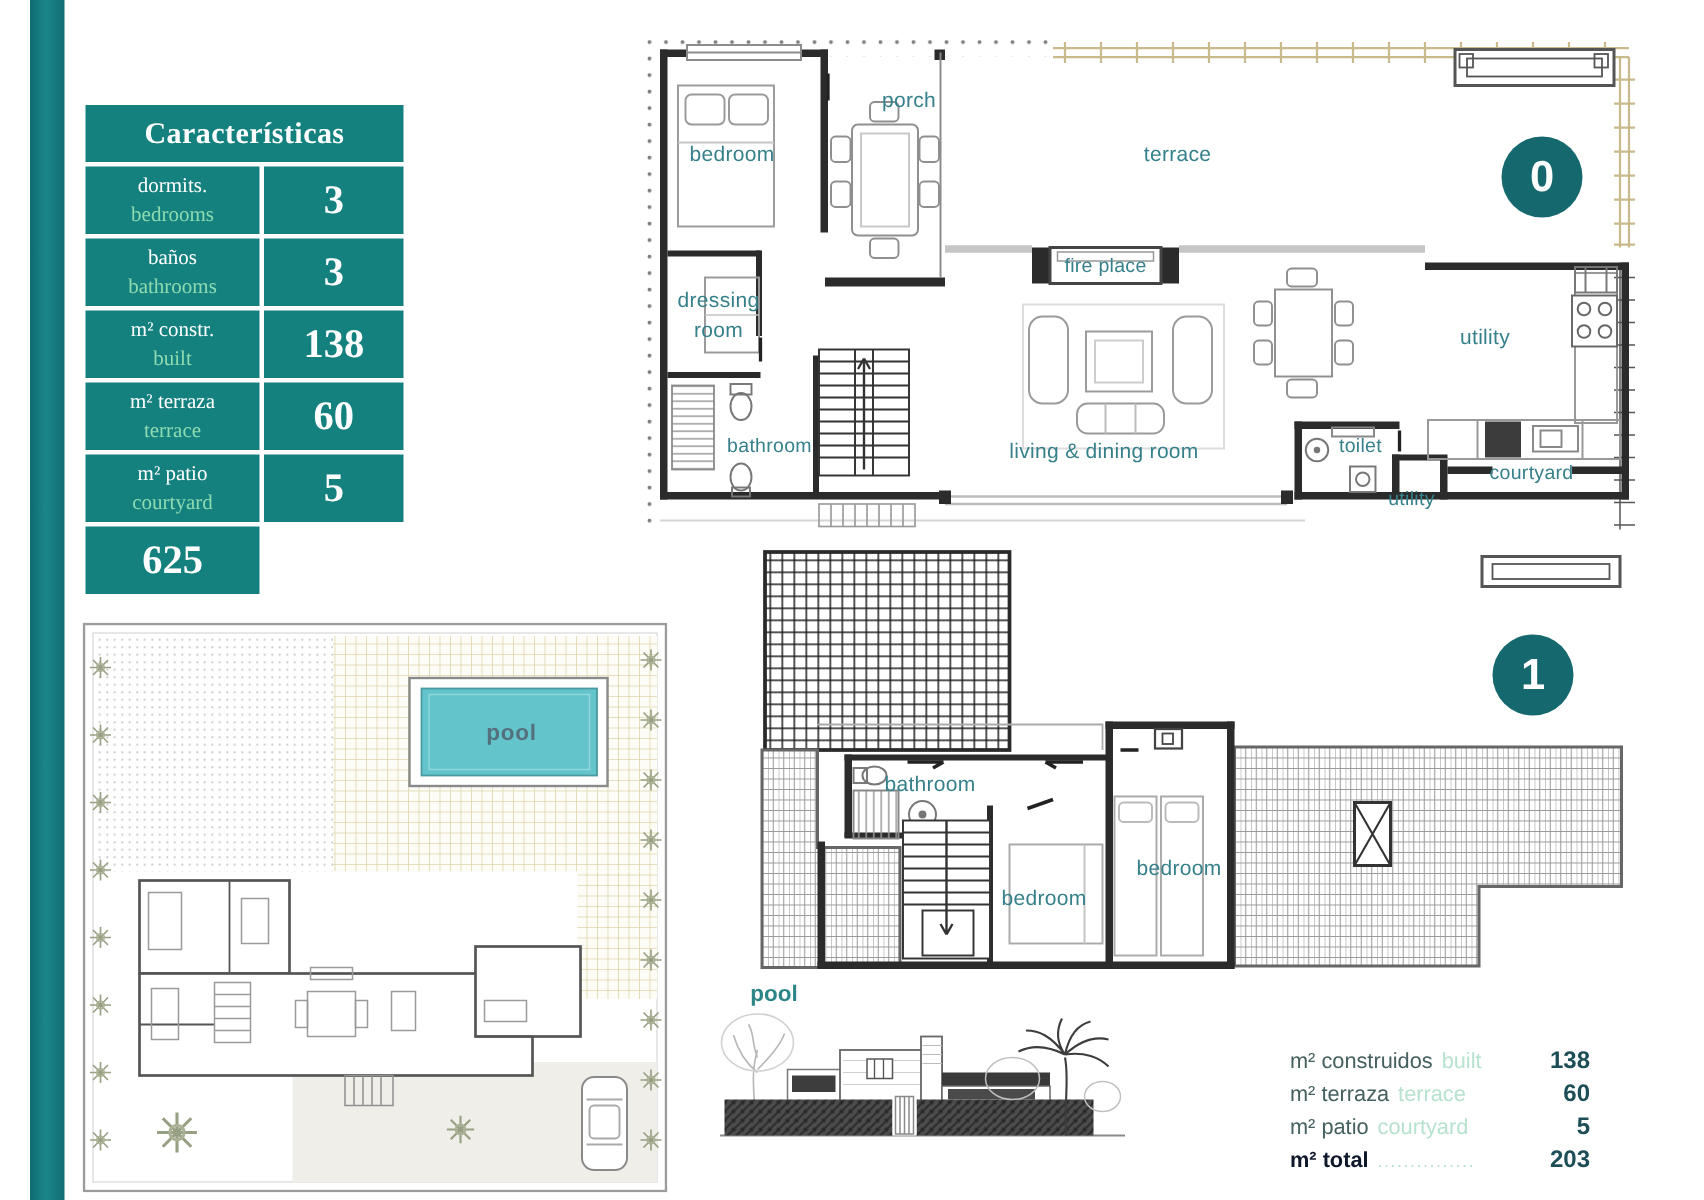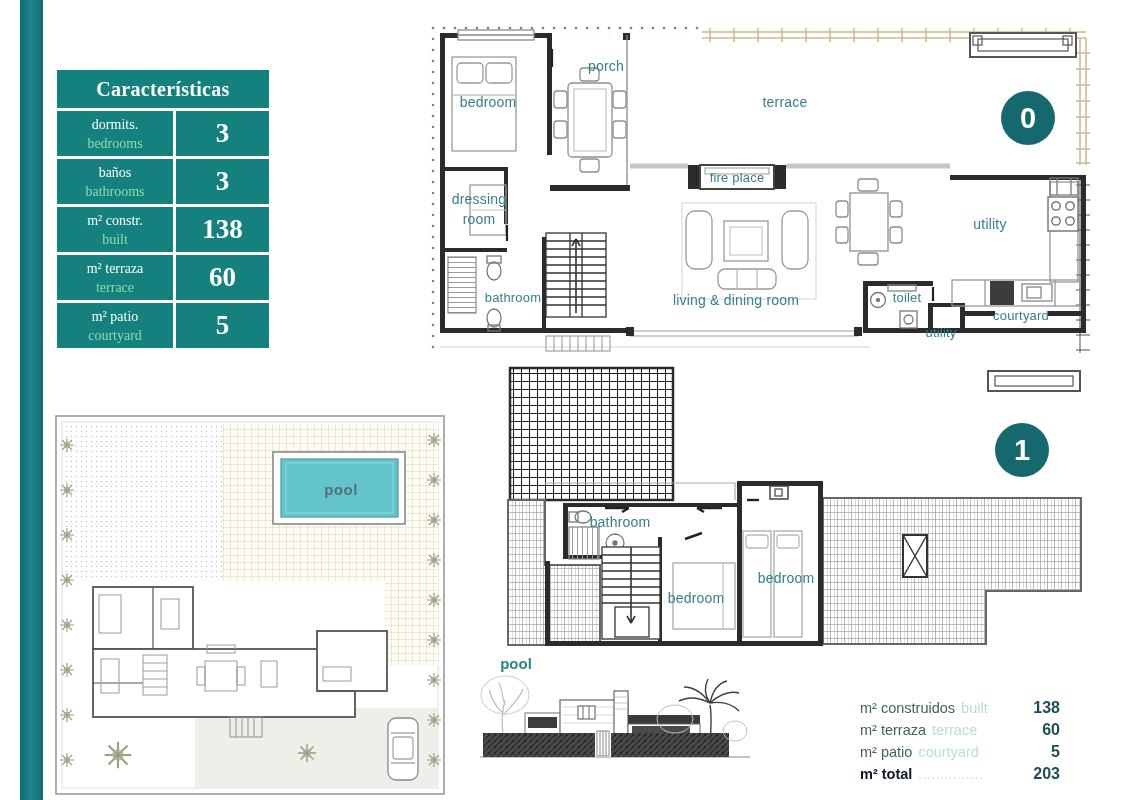--- a/index.html
+++ b/index.html
@@ -74,20 +74,21 @@
       <span class="en">terrace</span>
     </div>
     <div class="ct-cell ct-value">60</div>
 
     <div class="ct-cell ct-label">
       <span class="es">m² patio</span>
       <span class="en">courtyard</span>
     </div>
     <div class="ct-cell ct-value">5</div>
 
+    <div class="ct-cell ct-value">625</div>
   </div>
 
   <div class="plan" style="left:430px;top:25px;width:660px;height:330px;">
     <svg width="660" height="330" viewBox="0 0 660 330">
       <defs>
         <pattern id="dots0" width="11" height="11" patternUnits="userSpaceOnUse">
           <circle cx="3" cy="3" r="1.3" fill="#7d7d7d"></circle>
         </pattern>
         <pattern id="hhatch" width="6" height="5" patternUnits="userSpaceOnUse">
           <path d="M0 2.5 H6" stroke="#9a9a9a" stroke-width="1"></path>

